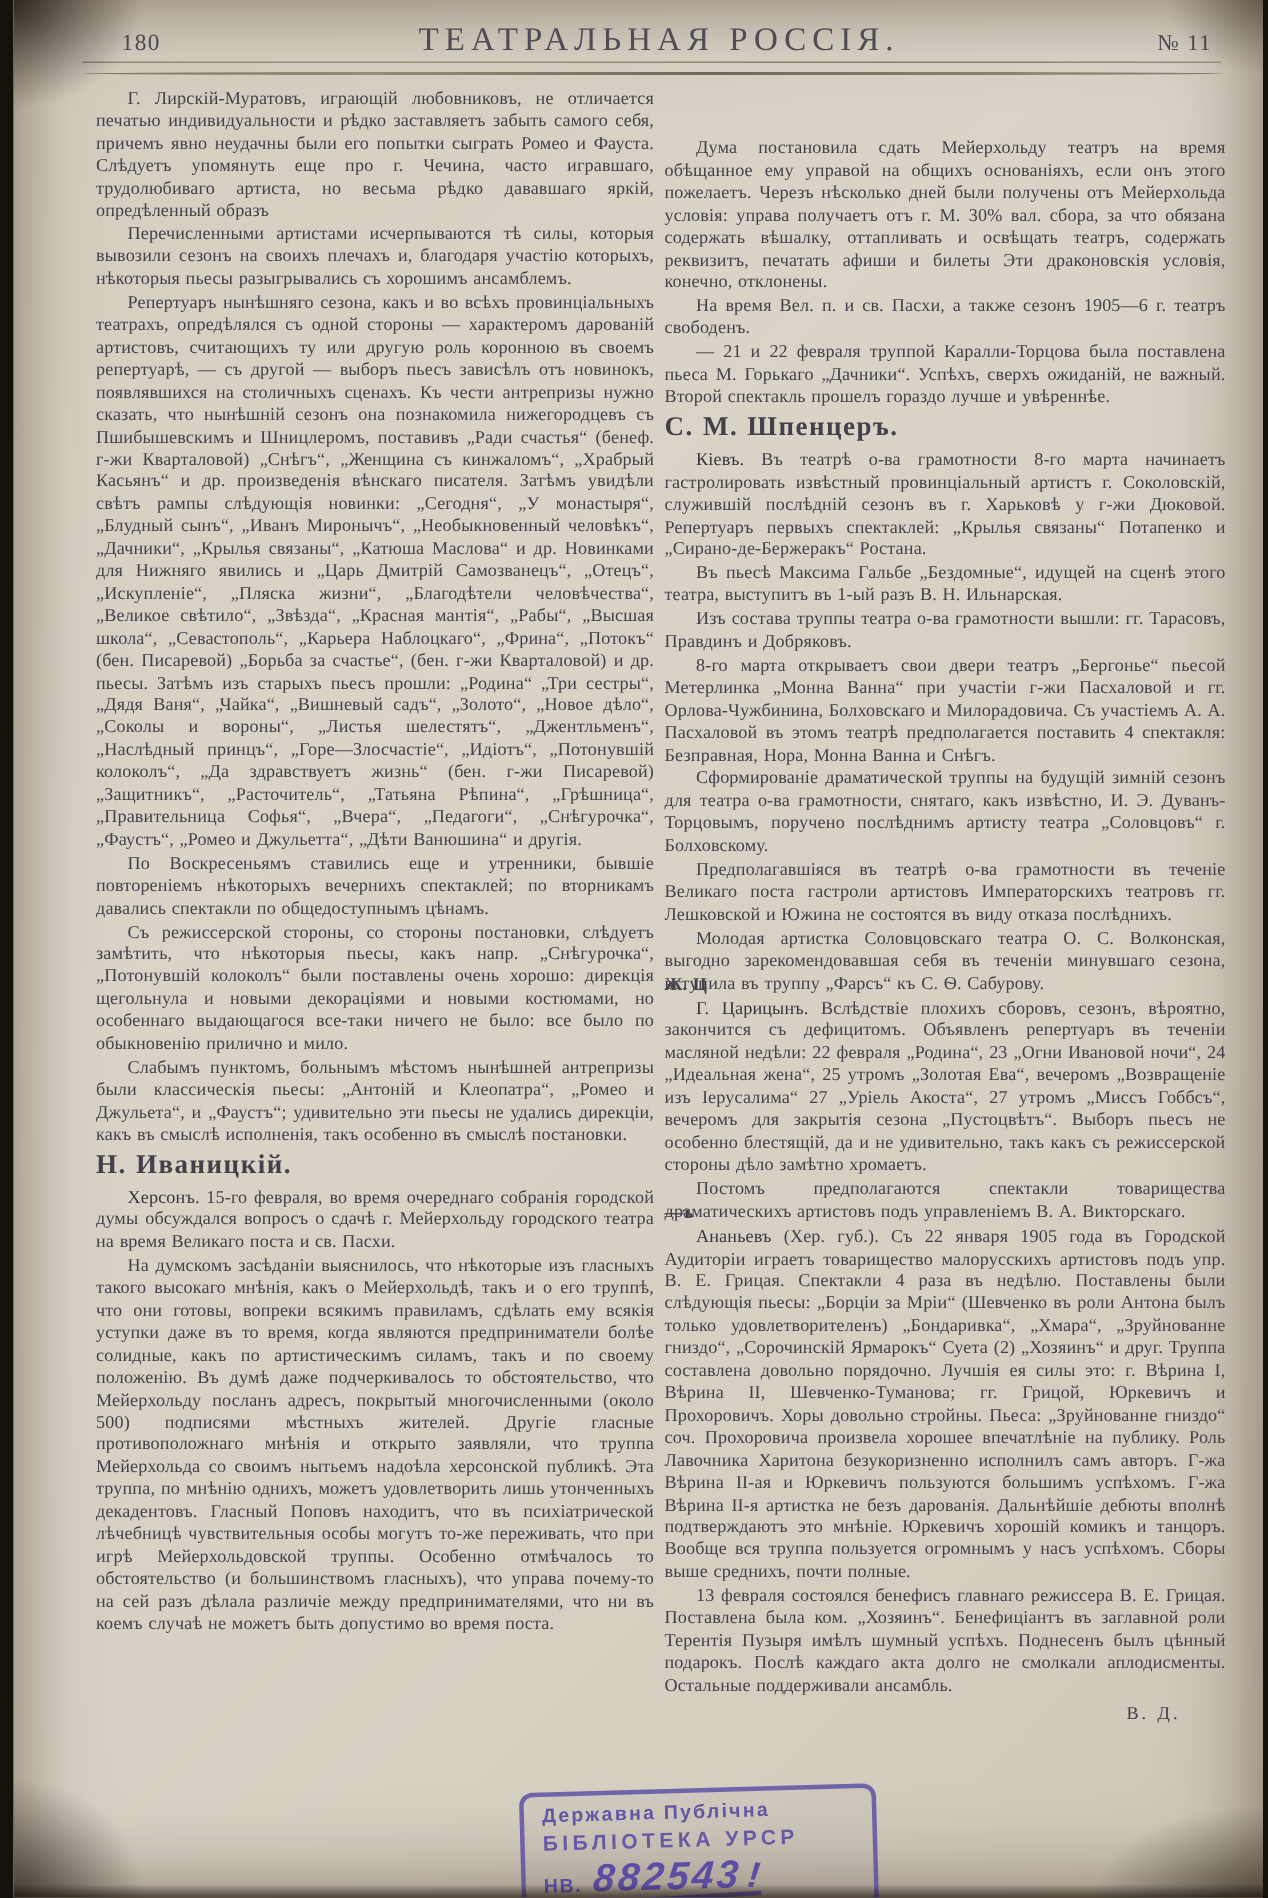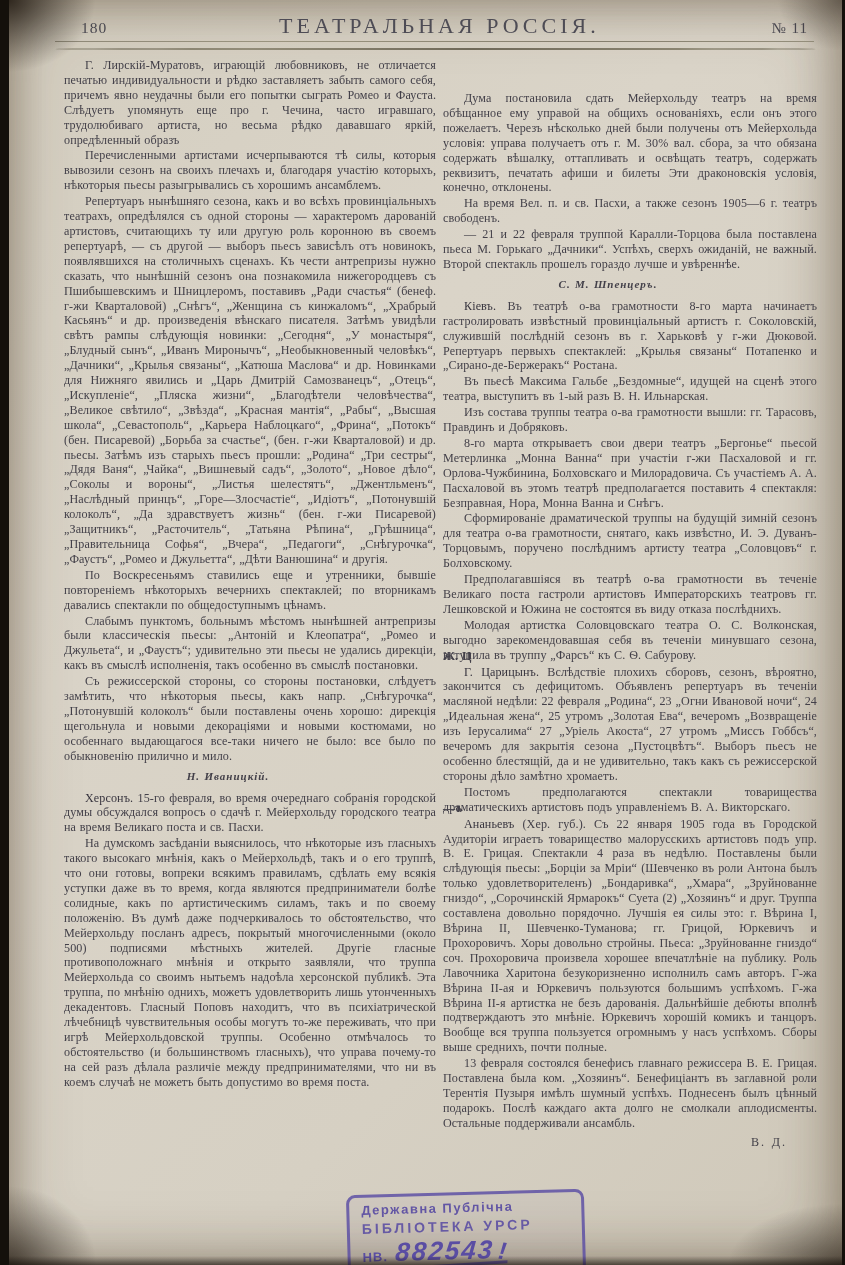--- a/index.html
+++ b/index.html
@@ -27,21 +27,21 @@
   .rule2{position:absolute;top:48px;left:46px;right:26px;height:2px;border-radius:60%/100%;
          background:linear-gradient(90deg,#7c7664,#928c78 25%,#6f6958 55%,#8d8773 85%,#7c7664);}
 
   .col{position:absolute;top:58px;color:#434049;font-size:12.1px;line-height:14.9px;
        text-align:justify;letter-spacing:.1px;word-spacing:.6px;}
   #col-left{left:55px;width:372px;}
   #col-right{left:434px;width:374px;margin-top:33px;}
   .para{margin:0 0 1px 0;}
   .body,.lead{text-indent:21px;}
   .leadword{font-weight:400;color:#37343e;}
-  .signature{text-align:center;font-style:italic;font-weight:600;font-size:11px;
+  .signature{text-align:left;font-weight:600;font-size:18px;
              padding-right:44px;margin:5px 0 7px 0;letter-spacing:1px;text-indent:0;}
   .sigplain{text-align:right;font-weight:400;padding-right:30px;margin-top:4px;letter-spacing:2px;text-indent:0;}
   .tail{text-align:left;font-weight:700;margin-top:-14.9px;margin-bottom:1px;padding-right:10px;text-indent:0;}
 
   #stamp{position:absolute;left:338px;top:1192px;width:238px;height:84px;
          transform:rotate(-1.6deg);color:#5a4da3;
          border:3px solid rgba(90,77,163,.82);border-radius:9px;
          padding:5px 10px 0 12px;box-sizing:border-box;
          background:rgba(90,77,163,.04);
          font-family:"Liberation Sans","DejaVu Sans",sans-serif;}
@@ -67,22 +67,22 @@
       <span class="issue">№ 11</span>
     </div>
     <div class="rule1"></div>
     <div class="rule2"></div>
 
     <div class="col" id="col-left">
         <p class="para body">Г. Лирскій-Муратовъ, играющій любовниковъ, не отличается печатью индивидуальности и рѣдко заставляетъ забыть самого себя, причемъ явно неудачны были его попытки сыграть Ромео и Фауста. Слѣдуетъ упомянуть еще про г. Чечина, часто игравшаго, трудолюбиваго артиста, но весьма рѣдко дававшаго яркій, опредѣленный образъ</p>
         <p class="para body">Перечисленными артистами исчерпываются тѣ силы, которыя вывозили сезонъ на своихъ плечахъ и, благодаря участію которыхъ, нѣкоторыя пьесы разыгрывались съ хорошимъ ансамблемъ.</p>
         <p class="para body">Репертуаръ нынѣшняго сезона, какъ и во всѣхъ провинціальныхъ театрахъ, опредѣлялся съ одной стороны — характеромъ дарованій артистовъ, считающихъ ту или другую роль коронною въ своемъ репертуарѣ, — съ другой — выборъ пьесъ зависѣлъ отъ новинокъ, появлявшихся на столичныхъ сценахъ. Къ чести антрепризы нужно сказать, что нынѣшній сезонъ она познакомила нижегородцевъ съ Пшибышевскимъ и Шницлеромъ, поставивъ „Ради счастья“ (бенеф. г-жи Кварталовой) „Снѣгъ“, „Женщина съ кинжаломъ“, „Храбрый Касьянъ“ и др. произведенія вѣнскаго писателя. Затѣмъ увидѣли свѣтъ рампы слѣдующія новинки: „Сегодня“, „У монастыря“, „Блудный сынъ“, „Иванъ Миронычъ“, „Необыкновенный человѣкъ“, „Дачники“, „Крылья связаны“, „Катюша Маслова“ и др. Новинками для Нижняго явились и „Царь Дмитрій Самозванецъ“, „Отецъ“, „Искупленіе“, „Пляска жизни“, „Благодѣтели человѣчества“, „Великое свѣтило“, „Звѣзда“, „Красная мантія“, „Рабы“, „Высшая школа“, „Севастополь“, „Карьера Наблоцкаго“, „Фрина“, „Потокъ“ (бен. Писаревой) „Борьба за счастье“, (бен. г-жи Кварталовой) и др. пьесы. Затѣмъ изъ старыхъ пьесъ прошли: „Родина“ „Три сестры“, „Дядя Ваня“, „Чайка“, „Вишневый садъ“, „Золото“, „Новое дѣло“, „Соколы и вороны“, „Листья шелестятъ“, „Джентльменъ“, „Наслѣдный принцъ“, „Горе—Злосчастіе“, „Идіотъ“, „Потонувшій колоколъ“, „Да здравствуетъ жизнь“ (бен. г-жи Писаревой) „Защитникъ“, „Расточитель“, „Татьяна Рѣпина“, „Грѣшница“, „Правительница Софья“, „Вчера“, „Педагоги“, „Снѣгурочка“, „Фаустъ“, „Ромео и Джульетта“, „Дѣти Ванюшина“ и другія.</p>
         <p class="para body">По Воскресеньямъ ставились еще и утренники, бывшіе повтореніемъ нѣкоторыхъ вечернихъ спектаклей; по вторникамъ давались спектакли по общедоступнымъ цѣнамъ.</p>
+        <p class="para body">Съ режиссерской стороны, со стороны постановки, слѣдуетъ замѣтить, что нѣкоторыя пьесы, какъ напр. „Снѣгурочка“, „Потонувшій колоколъ“ были поставлены очень хорошо: дирекція щегольнула и новыми декораціями и новыми костюмами, но особеннаго выдающагося все-таки ничего не было: все было по обыкновенію прилично и мило.</p>
         <p class="para body">Слабымъ пунктомъ, больнымъ мѣстомъ нынѣшней антрепризы были классическія пьесы: „Антоній и Клеопатра“, „Ромео и Джульета“, и „Фаустъ“; удивительно эти пьесы не удались дирекціи, какъ въ смыслѣ исполненія, такъ особенно въ смыслѣ постановки.</p>
-        <p class="para body">Съ режиссерской стороны, со стороны постановки, слѣдуетъ замѣтить, что нѣкоторыя пьесы, какъ напр. „Снѣгурочка“, „Потонувшій колоколъ“ были поставлены очень хорошо: дирекція щегольнула и новыми декораціями и новыми костюмами, но особеннаго выдающагося все-таки ничего не было: все было по обыкновенію прилично и мило.</p>
         <p class="para signature">Н. Иваницкій.</p>
         <p class="para lead"><b class="leadword">Херсонъ.</b> 15-го февраля, во время очереднаго собранія городской думы обсуждался вопросъ о сдачѣ г. Мейерхольду городского театра на время Великаго поста и св. Пасхи.</p>
         <p class="para body">На думскомъ засѣданіи выяснилось, что нѣкоторые изъ гласныхъ такого высокаго мнѣнія, какъ о Мейерхольдѣ, такъ и о его труппѣ, что они готовы, вопреки всякимъ правиламъ, сдѣлать ему всякія уступки даже въ то время, когда являются предприниматели болѣе солидные, какъ по артистическимъ силамъ, такъ и по своему положенію. Въ думѣ даже подчеркивалось то обстоятельство, что Мейерхольду посланъ адресъ, покрытый многочисленными (около 500) подписями мѣстныхъ жителей. Другіе гласные противоположнаго мнѣнія и открыто заявляли, что труппа Мейерхольда со своимъ нытьемъ надоѣла херсонской публикѣ. Эта труппа, по мнѣнію однихъ, можетъ удовлетворить лишь утонченныхъ декадентовъ. Гласный Поповъ находитъ, что въ психіатрической лѣчебницѣ чувствительныя особы могутъ то-же переживать, что при игрѣ Мейерхольдовской труппы. Особенно отмѣчалось то обстоятельство (и большинствомъ гласныхъ), что управа почему-то на сей разъ дѣлала различіе между предпринимателями, что ни въ коемъ случаѣ не можетъ быть допустимо во время поста.</p>
       </div>
     <div class="col" id="col-right">
         <p class="para body">Дума постановила сдать Мейерхольду театръ на время обѣщанное ему управой на общихъ основаніяхъ, если онъ этого пожелаетъ. Черезъ нѣсколько дней были получены отъ Мейерхольда условія: управа получаетъ отъ г. М. 30% вал. сбора, за что обязана содержать вѣшалку, оттапливать и освѣщать театръ, содержать реквизитъ, печатать афиши и билеты Эти драконовскія условія, конечно, отклонены.</p>
         <p class="para body">На время Вел. п. и св. Пасхи, а также сезонъ 1905—6 г. театръ свободенъ.</p>
         <p class="para body">— 21 и 22 февраля труппой Каралли-Торцова была поставлена пьеса М. Горькаго „Дачники“. Успѣхъ, сверхъ ожиданій, не важный. Второй спектакль прошелъ гораздо лучше и увѣреннѣе.</p>
         <p class="para signature">С. М. Шпенцеръ.</p>
         <p class="para lead"><b class="leadword">Кіевъ.</b> Въ театрѣ о-ва грамотности 8-го марта начинаетъ гастролировать извѣстный провинціальный артистъ г. Соколовскій, служившій послѣдній сезонъ въ г. Харьковѣ у г-жи Дюковой. Репертуаръ первыхъ спектаклей: „Крылья связаны“ Потапенко и „Сирано-де-Бержеракъ“ Ростана.</p>

